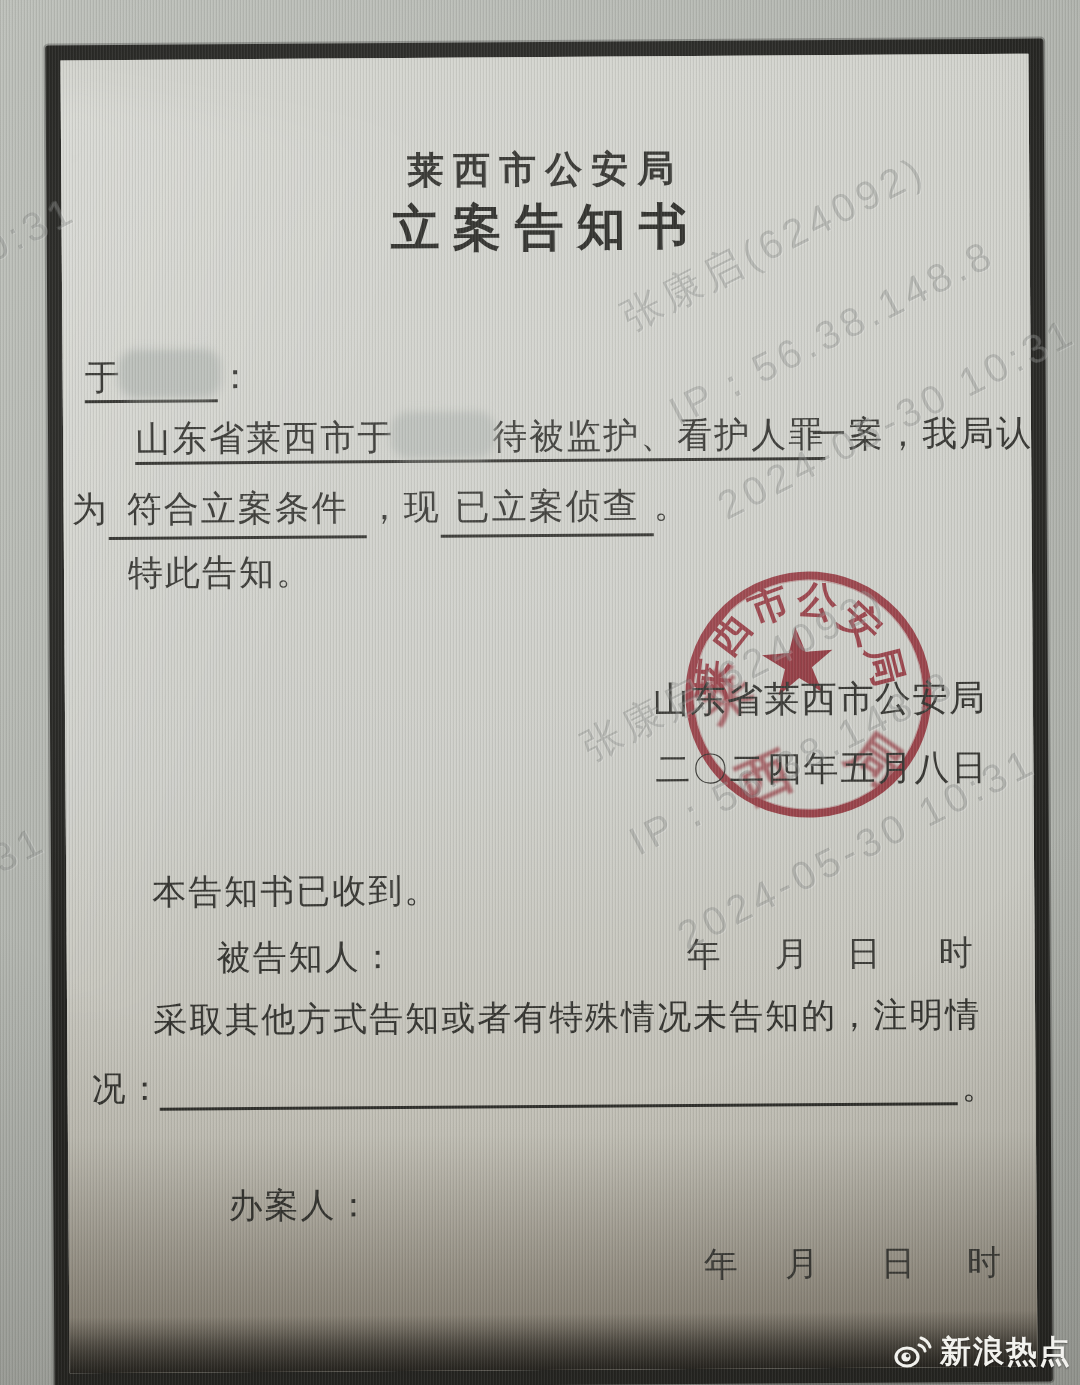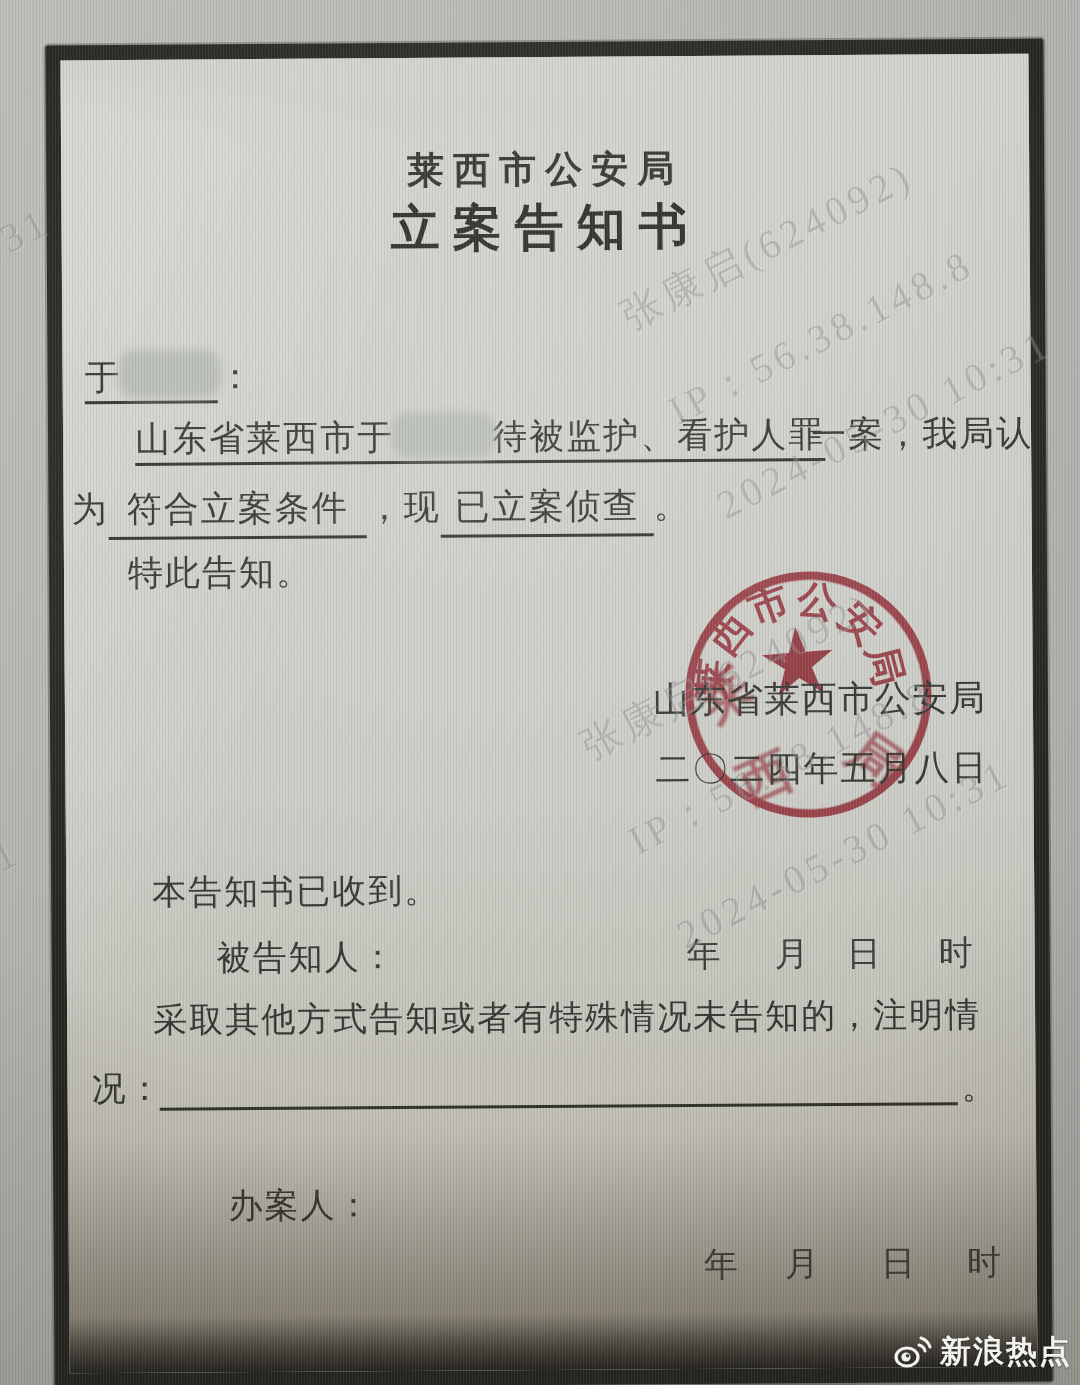--- a/index.html
+++ b/index.html
@@ -1,19 +1,19 @@
 <!DOCTYPE html>
 <html><head>
 <meta charset="utf-8">
 <style>
   html,body{margin:0;padding:0;background:#888;}
   .photo{
     position:relative;width:1080px;height:1385px;overflow:hidden;
     background:linear-gradient(135deg,#bcbfb9 0%,#b2b5af 40%,#a9aca6 100%);
-    font-family:Liberation Serif, serif;
+    font-family:Liberation Sans, sans-serif;
   }
   
   .photo::after{
     content:"";position:absolute;inset:0;z-index:8;pointer-events:none;
     background:repeating-linear-gradient(90deg,
       rgba(60,60,55,0.10) 0 1px, rgba(255,255,255,0.07) 1px 2px, rgba(0,0,0,0) 2px 3px);
   }
   .photo::before{
     content:"";position:absolute;inset:0;z-index:9;pointer-events:none;
     background:radial-gradient(120% 90% at 45% 30%, rgba(255,255,255,0.10) 0%, rgba(0,0,0,0) 55%, rgba(25,22,16,0.22) 100%);

